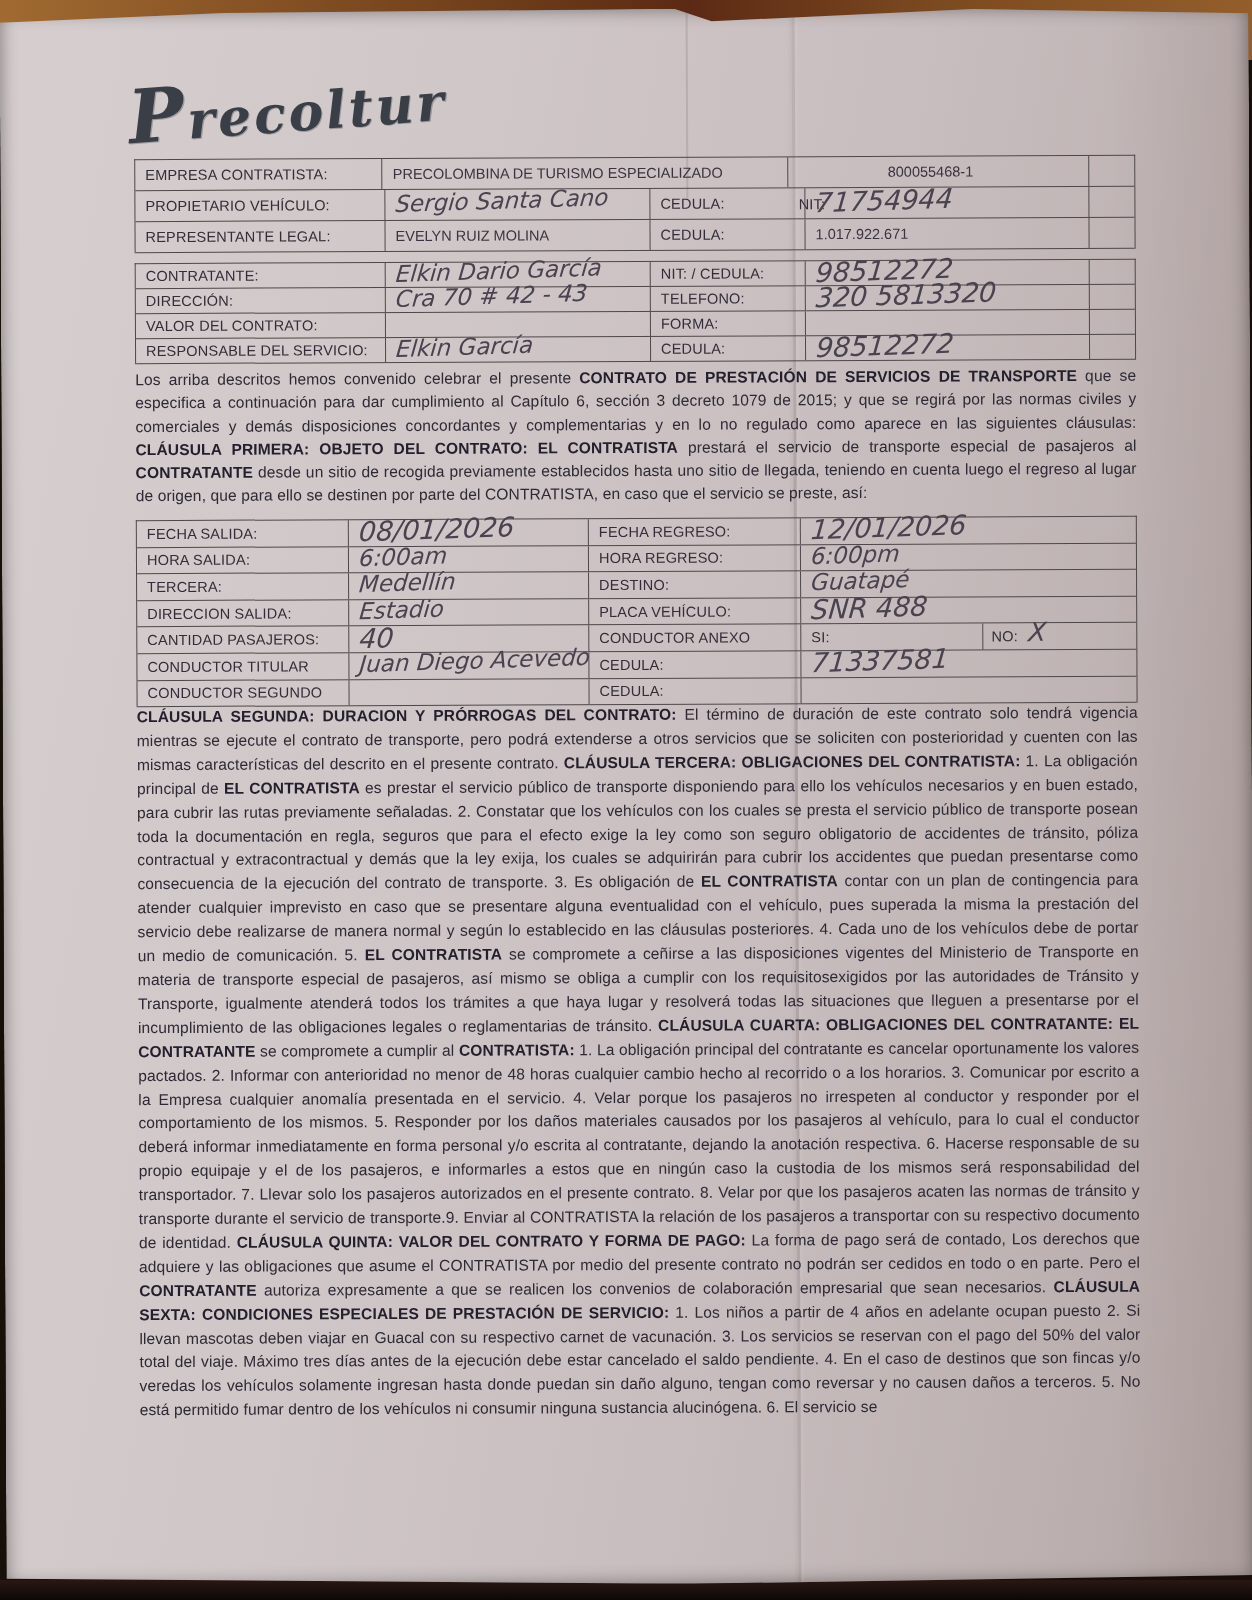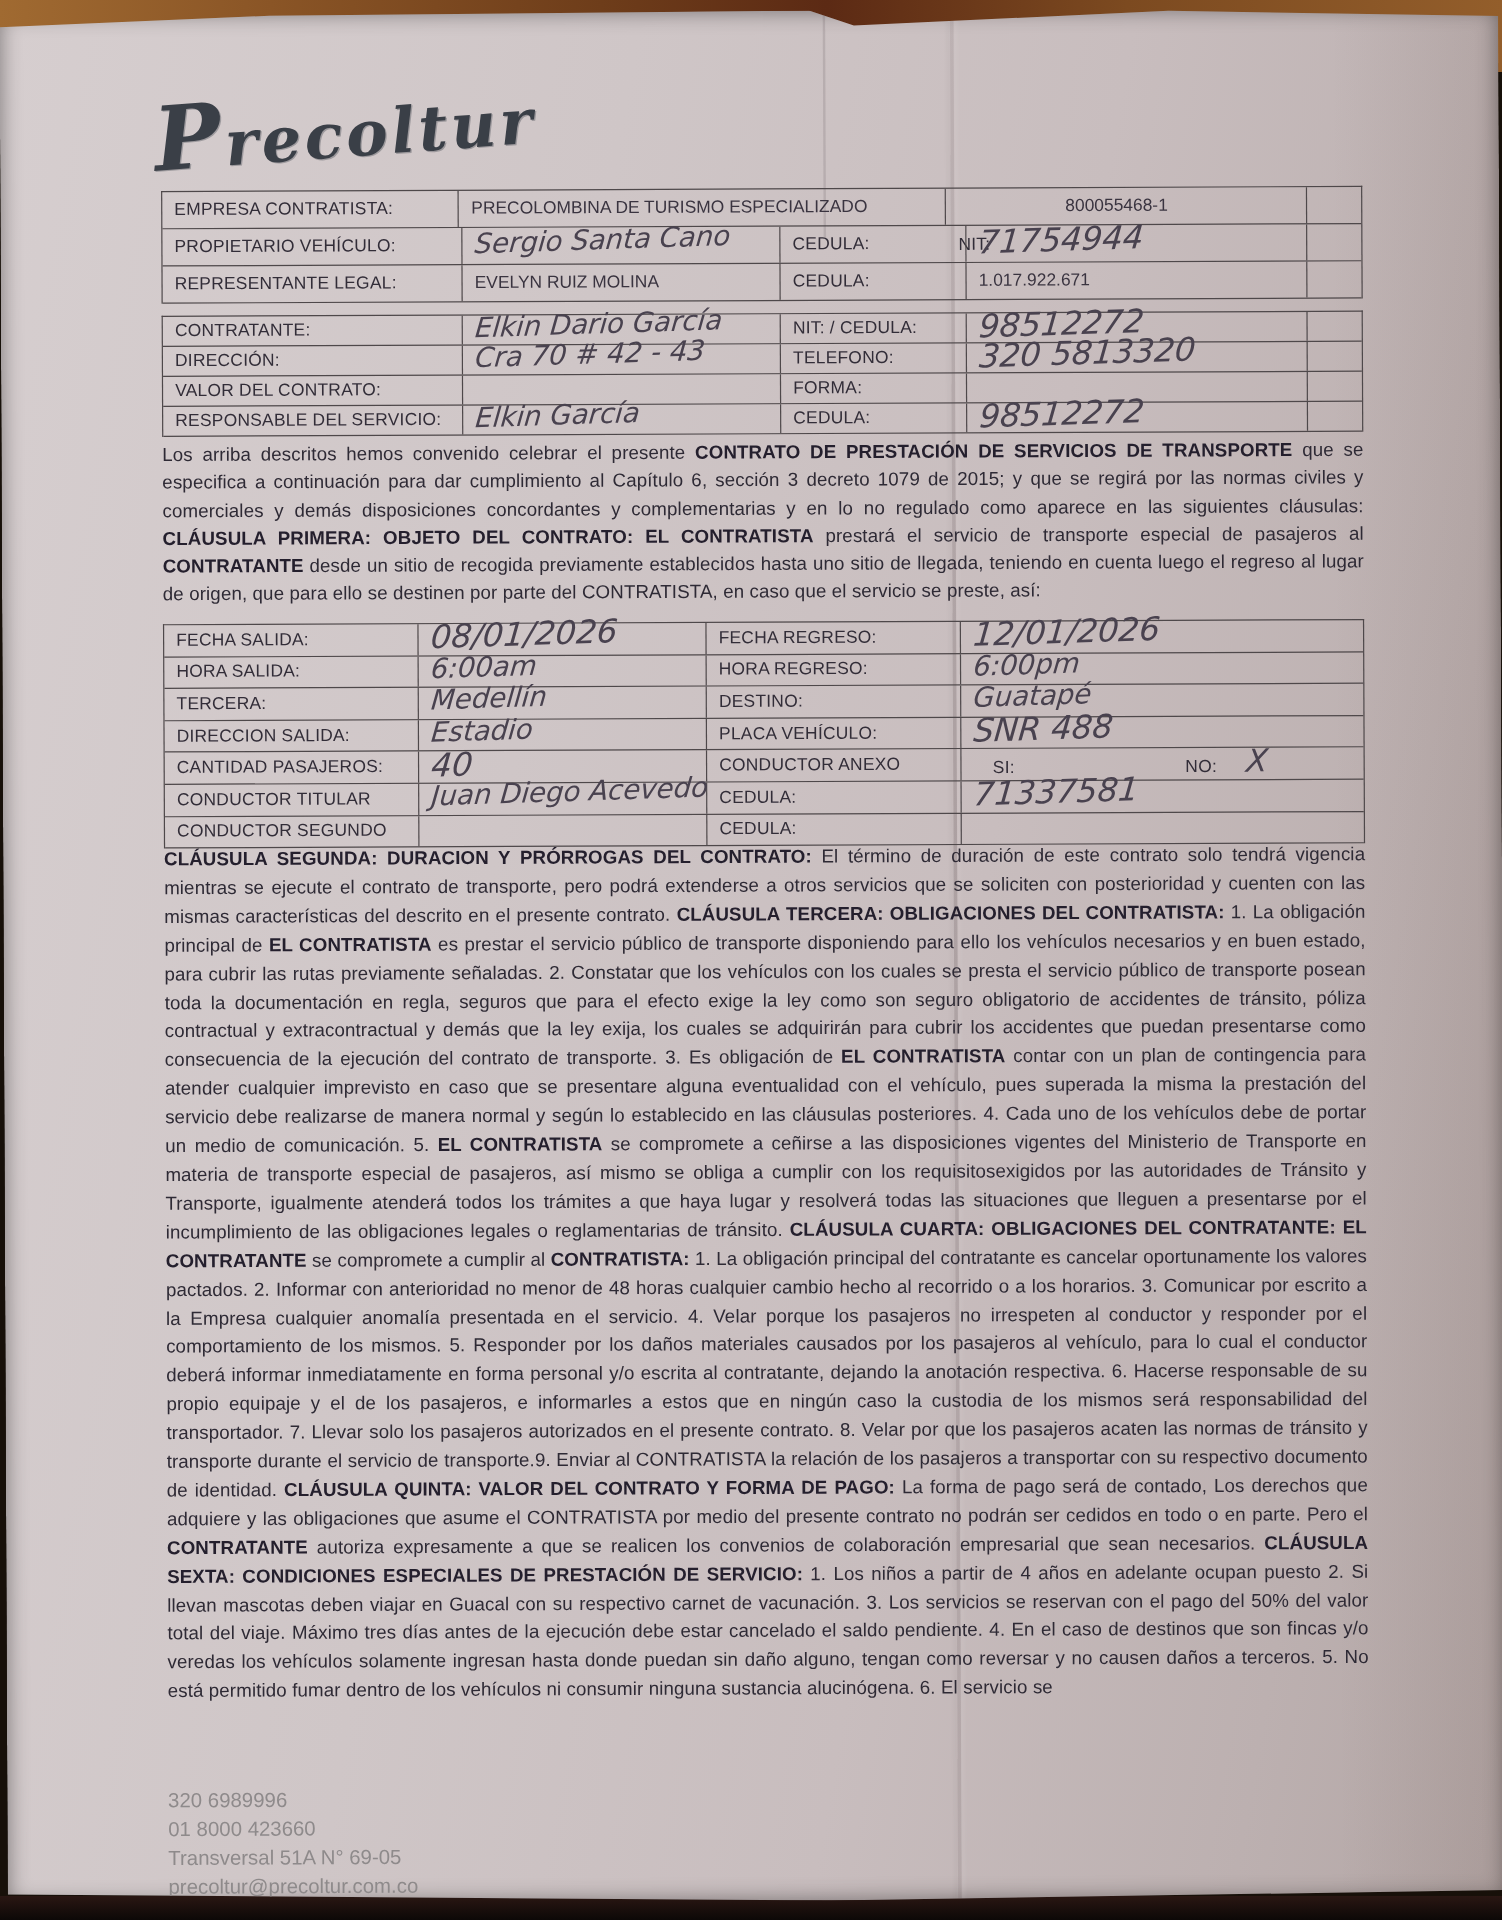--- a/index.html
+++ b/index.html
@@ -63,24 +63,24 @@
   .hand.lg{font-size:27px;}
   .t1{top:148px;}   .t1 .tr{height:30px;}
   .t2{top:252px;}   .t2 .tr{height:24px;}
   .t3{top:509px;}   .t3 .tr{height:25.6px;}
 
   
   .c-l1{width:250px;} .c-v1{width:265px;} .c-l2{width:155px;} .c-v2{width:284px;} .c-tail{width:45px;}
   .wide .c-v1{width:410px;} .wide .c-l2{width:90px;margin-top:47px;} .wide .c-v2{width:214px;}
   
   .c3-l1{width:212px;} .c3-v1{width:240px;} .c3-l2{width:212px;} .c3-v2{width:294px;}
-  .anexo-cell{justify-content:flex-start;padding:16px;}
+  .anexo-cell{justify-content:flex-start;padding:0;}
   .anexo-si{width:62%;display:flex;align-items:center;height:100%;padding-left:10px;box-sizing:border-box;
             border-right:1px solid #4e484a;}
-  .anexo-no{display:flex;align-items:center;height:100%;padding-left:8px;gap:24px;}
+  .anexo-no{display:flex;align-items:center;height:100%;padding-left:8px;gap:10px;}
   .mark-x{font-size:26px;top:-4px;}
 
   .para{
     position:absolute;left:134px;width:1001px;text-align:justify;
     font-size:15.6px;line-height:23.3px;color:#2e2a35;letter-spacing:0.1px;
   }
   .para .b{font-weight:700;color:#241f2d;}
   .p-intro{top:357px;}
   .p-clauses{top:694px;line-height:23.9px;}
 
@@ -251,19 +251,13 @@
     <div class="tr">
       <div class="td lbl c3-l1">CONDUCTOR SEGUNDO</div>
       <div class="td c3-v1"></div>
       <div class="td lbl c3-l2">CEDULA:</div>
       <div class="td c3-v2"></div>
     </div>
   </div>
 
   <div class="para p-clauses"><span class="b">CLÁUSULA SEGUNDA: DURACION Y PRÓRROGAS DEL CONTRATO:</span><span> El término de duración de este contrato solo tendrá vigencia mientras se ejecute el contrato de transporte, pero podrá extenderse a otros servicios que se soliciten con posterioridad y cuenten con las mismas características del descrito en el presente contrato. </span><span class="b">CLÁUSULA TERCERA: OBLIGACIONES DEL CONTRATISTA:</span><span> 1. La obligación principal de </span><span class="b">EL CONTRATISTA</span><span> es prestar el servicio público de transporte disponiendo para ello los vehículos necesarios y en buen estado, para cubrir las rutas previamente señaladas. 2. Constatar que los vehículos con los cuales se presta el servicio público de transporte posean toda la documentación en regla, seguros que para el efecto exige la ley como son seguro obligatorio de accidentes de tránsito, póliza contractual y extracontractual y demás que la ley exija, los cuales se adquirirán para cubrir los accidentes que puedan presentarse como consecuencia de la ejecución del contrato de transporte. 3. Es obligación de </span><span class="b">EL CONTRATISTA</span><span> contar con un plan de contingencia para atender cualquier imprevisto en caso que se presentare alguna eventualidad con el vehículo, pues superada la misma la prestación del servicio debe realizarse de manera normal y según lo establecido en las cláusulas posteriores. 4. Cada uno de los vehículos debe de portar un medio de comunicación. 5. </span><span class="b">EL CONTRATISTA</span><span> se compromete a ceñirse a las disposiciones vigentes del Ministerio de Transporte en materia de transporte especial de pasajeros, así mismo se obliga a cumplir con los requisitosexigidos por las autoridades de Tránsito y Transporte, igualmente atenderá todos los trámites a que haya lugar y resolverá todas las situaciones que lleguen a presentarse por el incumplimiento de las obligaciones legales o reglamentarias de tránsito. </span><span class="b">CLÁUSULA CUARTA: OBLIGACIONES DEL CONTRATANTE: EL CONTRATANTE</span><span> se compromete a cumplir al </span><span class="b">CONTRATISTA:</span><span> 1. La obligación principal del contratante es cancelar oportunamente los valores pactados. 2. Informar con anterioridad no menor de 48 horas cualquier cambio hecho al recorrido o a los horarios. 3. Comunicar por escrito a la Empresa cualquier anomalía presentada en el servicio. 4. Velar porque los pasajeros no irrespeten al conductor y responder por el comportamiento de los mismos. 5. Responder por los daños materiales causados por los pasajeros al vehículo, para lo cual el conductor deberá informar inmediatamente en forma personal y/o escrita al contratante, dejando la anotación respectiva. 6. Hacerse responsable de su propio equipaje y el de los pasajeros, e informarles a estos que en ningún caso la custodia de los mismos será responsabilidad del transportador. 7. Llevar solo los pasajeros autorizados en el presente contrato. 8. Velar por que los pasajeros acaten las normas de tránsito y transporte durante el servicio de transporte.9. Enviar al CONTRATISTA la relación de los pasajeros a transportar con su respectivo documento de identidad. </span><span class="b">CLÁUSULA QUINTA: VALOR DEL CONTRATO Y FORMA DE PAGO:</span><span> La forma de pago será de contado, Los derechos que adquiere y las obligaciones que asume el CONTRATISTA por medio del presente contrato no podrán ser cedidos en todo o en parte. Pero el </span><span class="b">CONTRATANTE</span><span> autoriza expresamente a que se realicen los convenios de colaboración empresarial que sean necesarios. </span><span class="b">CLÁUSULA SEXTA: CONDICIONES ESPECIALES DE PRESTACIÓN DE SERVICIO:</span><span> 1. Los niños a partir de 4 años en adelante ocupan puesto 2. Si llevan mascotas deben viajar en Guacal con su respectivo carnet de vacunación. 3. Los servicios se reservan con el pago del 50% del valor total del viaje. Máximo tres días antes de la ejecución debe estar cancelado el saldo pendiente. 4. En el caso de destinos que son fincas y/o veredas los vehículos solamente ingresan hasta donde puedan sin daño alguno, tengan como reversar y no causen daños a terceros. 5. No está permitido fumar dentro de los vehículos ni consumir ninguna sustancia alucinógena. 6. El servicio se</span></div>
 
-  <div class="footer">
-    <div>320 6989996</div>
-    <div>01 8000 423660</div>
-    <div>Transversal 51A N° 69-05</div>
-    <div>precoltur@precoltur.com.co</div>
-  </div>
 </div>
 
 </body></html>

